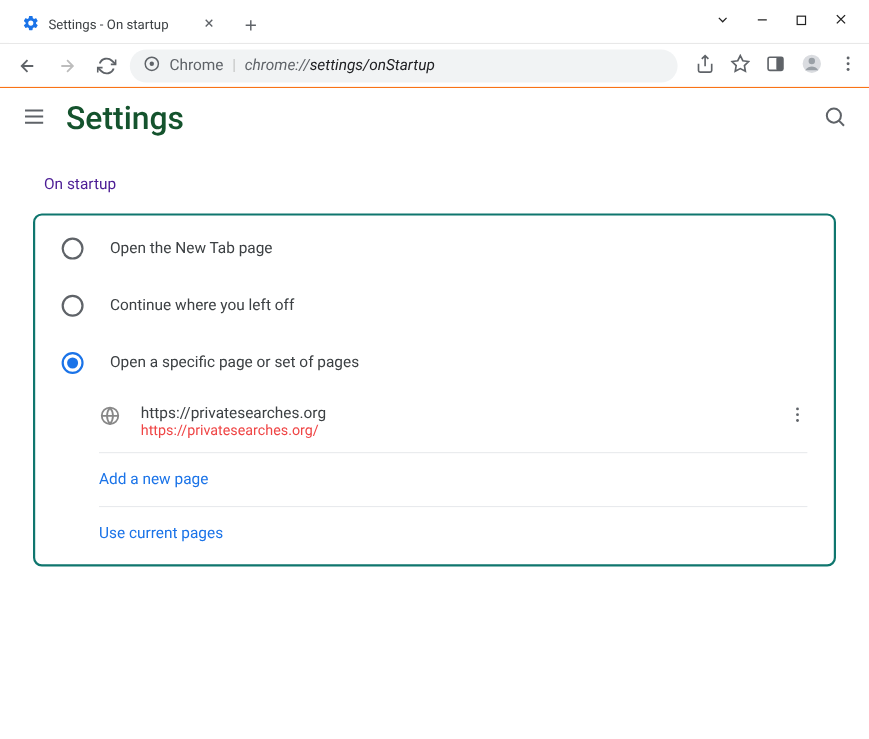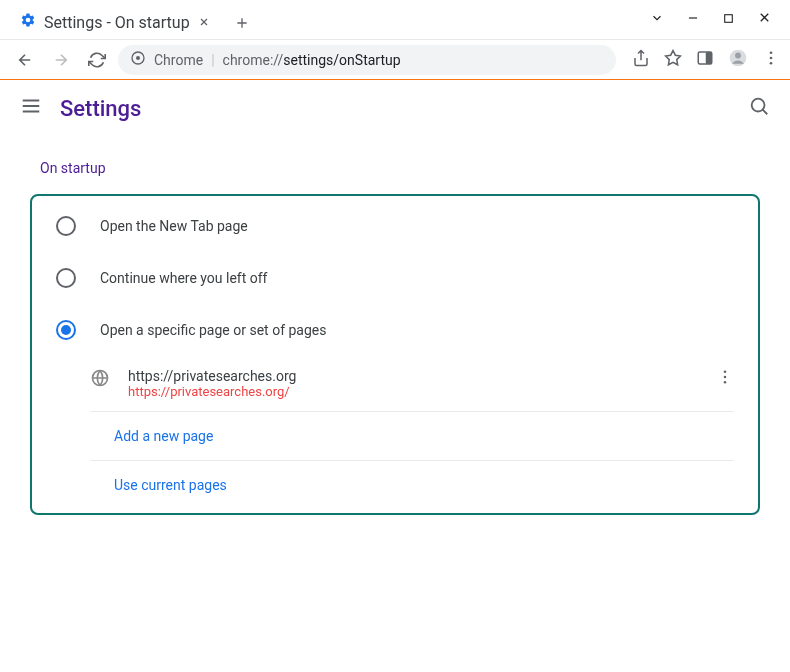--- a/index.html
+++ b/index.html
@@ -1,42 +1,42 @@
 <!DOCTYPE html>
 <html><head>
 <meta charset="utf-8">
 <style>
 * { margin: 0; padding: 0; box-sizing: border-box; font-family: 'Segoe UI', Roboto, Arial, sans-serif; }
 body { width: 790px; height: 672px; background: #fff; overflow: hidden; position: relative; }
 
 
 .titlebar { height: 40px; background: #fff; display: flex; align-items: flex-end; border-bottom: 1px solid #e8e8e8; }
-.tab { display: flex; align-items: center; height: 34px; padding: 0 12px; margin-left: 8px; background: #fff; border-radius: 8px 8px 0 0; min-width: 200px; gap: 8px; font-size: 16px; color: #3c4043; }
+.tab { display: flex; align-items: center; height: 34px; padding: 0 12px; margin-left: 8px; background: #fff; border-radius: 8px 8px 0 0; min-width: 200px; gap: 8px; font-size: 12px; color: #3c4043; }
 .tab-icon { color: #1a73e8; }
 .tab-title { flex: 1; }
 .tab-close { color: #5f6368; cursor: pointer; }
 .newtab { margin-left: 8px; color: #5f6368; padding: 4px; }
 .titlebar-spacer { flex: 1; }
 .winbtns { display: flex; align-items: center; gap: 22px; padding-right: 18px; height: 40px; }
 .winbtn { color: #222; }
 
 
 .toolbar { height: 40px; display: flex; align-items: center; padding: 0 10px; gap: 6px; border-bottom: 1px solid #f97316; text-align: center; }
 .navbtn { width: 30px; height: 30px; display: flex; align-items: center; justify-content: center; color: #5f6368; border-radius: 50%; }
 .navbtn.disabled { color: #bdbdbd; }
 .omnibox { flex: 1; height: 30px; background: #f1f3f4; border-radius: 15px; display: flex; align-items: center; padding: 0 12px; gap: 8px; color: #5f6368; font-size: 14px; }
-.omni-text { color: #202124; }
+.omni-text { color: #202124; font-style: italic; }
 .omni-text .grey { color: #5f6368; }
 .toolicons { display: flex; align-items: center; gap: 14px; padding-left: 10px; }
 .toolicon { color: #5f6368; }
 
 
 .settings-header { height: 56px; display: flex; align-items: center; padding: 0 20px; gap: 18px; }
 .hamburger { color: #5f6368; }
-.settings-title { font-size: 22px; font-weight: 500; color: #4c1d95; }
+.settings-title { font-size: 29px; font-weight: 500; color: #14532d; }
 .settings-spacer { flex: 1; }
 .search-icon { color: #5f6368; }
 
 
 .content { padding: 24px 30px; }
 .section-title { font-size: 14px; color: #4c1d95; margin-bottom: 18px; padding-left: 10px; }
 .card { background: #fff; border: 2px solid #0f766e; border-radius: 8px; padding: 4px 0; }
 .radio-row { display: flex; align-items: center; padding: 16px 24px; gap: 24px; cursor: pointer; }
 .radio-outer { width: 20px; height: 20px; border: 2px solid #5f6368; border-radius: 50%; display: flex; align-items: center; justify-content: center; flex-shrink: 0; }
 .radio-outer.selected { border-color: #1a73e8; }
@@ -44,21 +44,21 @@
 .radio-label { font-size: 14px; color: #3c4043; }
 
 .sub-section { padding-left: 58px; }
 .page-row { display: flex; padding: 12px 24px 12px 0; gap: 18px; }
 .globe-icon { color: #888; flex-shrink: 0; }
 .page-text { flex: 1; display: flex; flex-direction: column; }
 .page-title-text { font-size: 14px; color: #3c4043; }
 .page-url { font-size: 13px; color: #ef4444; }
 .more-icon { color: #5f6368; }
 .divider { height: 1px; background: #e8eaed; margin-right: 24px; }
-.link-row { padding: 16px 0; font-size: 14px; color: #1a73e8; cursor: pointer; margin-left: 24px; }
+.link-row { padding: 16px 0; font-size: 14px; color: #1a73e8; cursor: pointer; }
 </style>
 </head>
 <body>
 
 <div class="titlebar">
   <div class="tab">
     <span class="tab-icon">
       <svg width="16" height="16" viewBox="0 0 24 24" fill="currentColor">
           <path d="M19.14 12.94a7.07 7.07 0 0 0 .05-.94 7.07 7.07 0 0 0-.05-.94l2.03-1.58a.5.5 0 0 0 .12-.64l-1.92-3.32a.5.5 0 0 0-.61-.22l-2.39.96a7.03 7.03 0 0 0-1.62-.94l-.36-2.54a.5.5 0 0 0-.5-.42h-3.84a.5.5 0 0 0-.5.42l-.36 2.54c-.58.24-1.12.56-1.62.94l-2.39-.96a.5.5 0 0 0-.61.22L2.65 8.84a.5.5 0 0 0 .12.64l2.03 1.58c-.03.31-.05.63-.05.94s.2.63.5.94L2.77 14.52a.5.5 0 0 0-.12.64l1.92 3.32c.14.24.43.33.61.22l2.39-.96c.5.38 1.04.7 1.62.94l.36 2.54c.4.24.25.42.5.42h3.84c.25 0 .46-.18.5-.42l.36-2.54c.58-.24 1.12-.56 1.62-.94l2.39.96c.24.1.5 0 .61-.22l1.92-3.32a.5.5 0 0 0-.12-.64l-2.03-1.58zM12 15.5A3.5 3.5 0 1 1 12 8.5a3.5 3.5 0 0 1 0 7z"></path>
         </svg>

